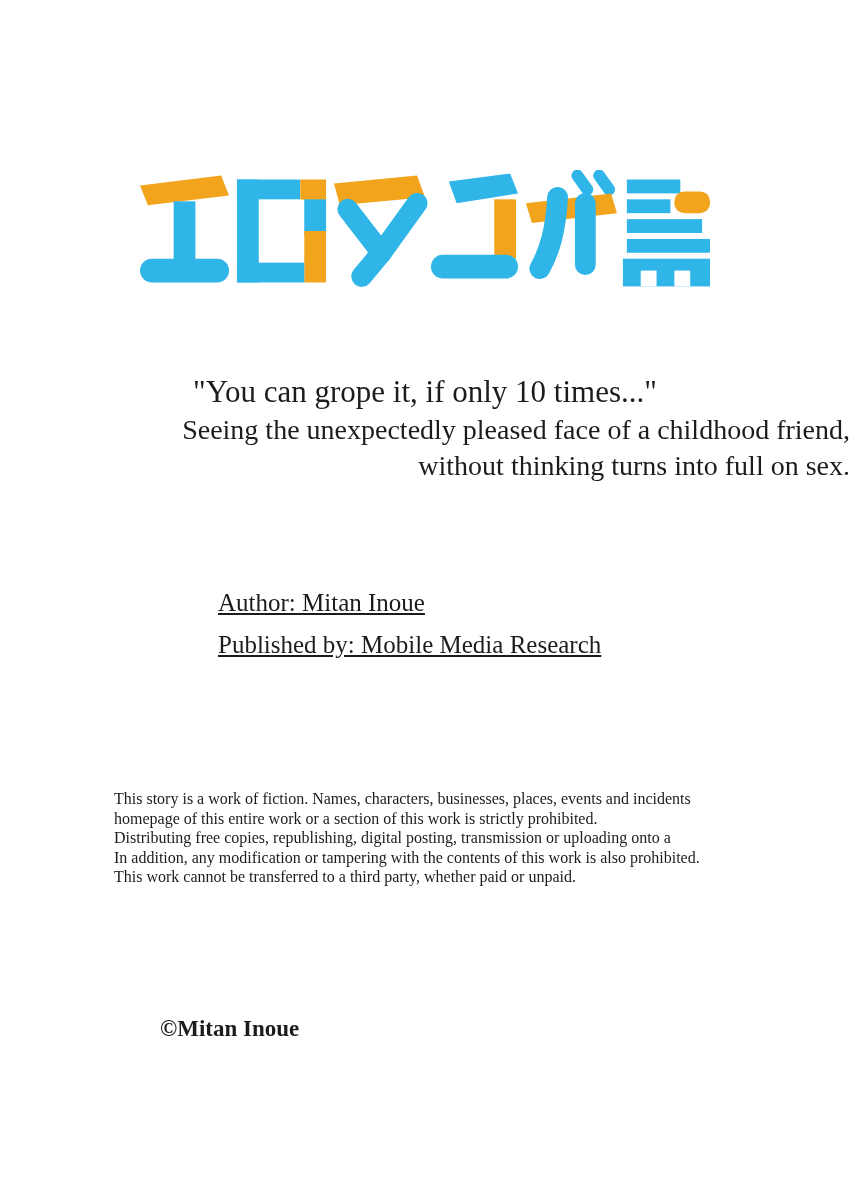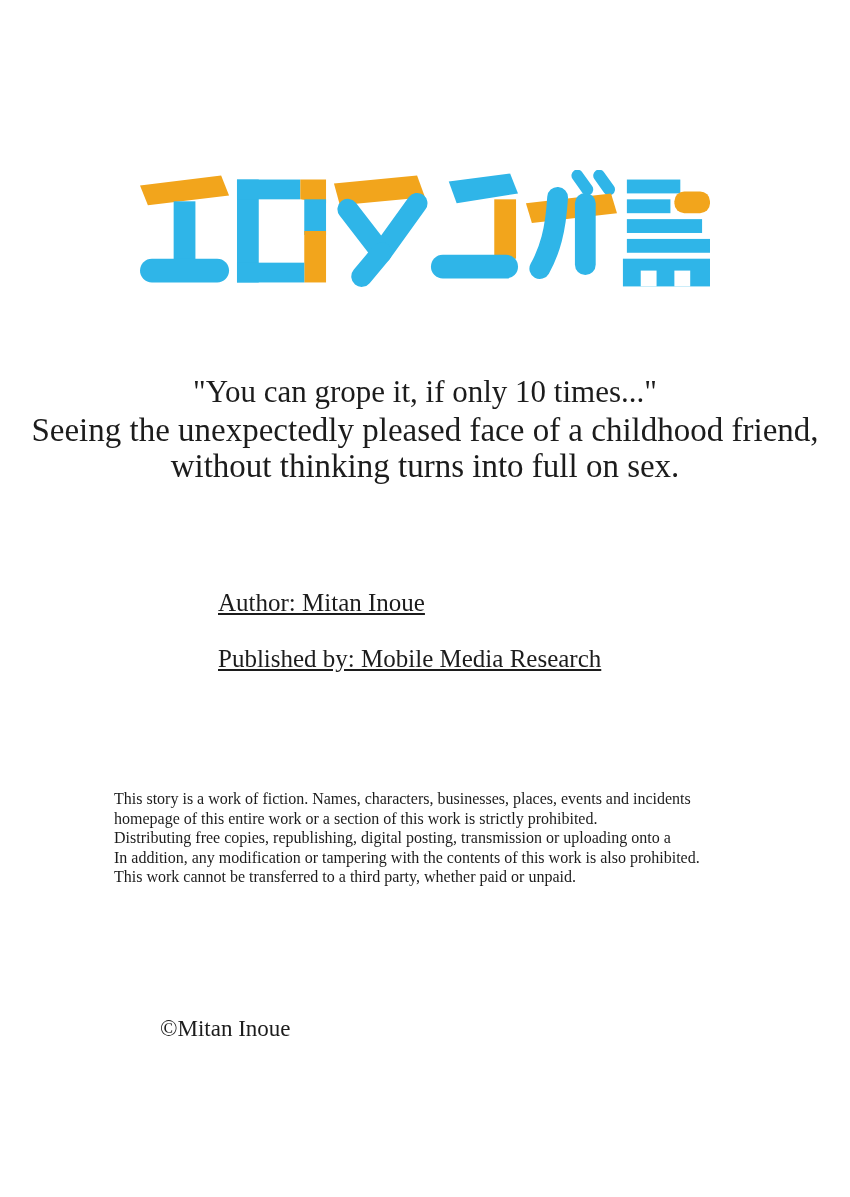--- a/index.html
+++ b/index.html
@@ -14,35 +14,36 @@
   .logo-wrap {
     position: absolute; left: 140px; top: 170px;
     width: 570px; height: 122px;
   }
   .logo-wrap svg { display: block; width: 100%; height: 100%; }
   .title-block {
     position: absolute; left: 0; top: 372px; width: 850px;
     text-align: center;
   }
   .title-line1 { font-size: 31px; line-height: 40px; white-space: nowrap; }
-  .title-line2, .title-line3 { font-size: 33px; line-height: 36px; white-space: nowrap; }
+  .title-line2, .title-line3 { font-size: 28px; line-height: 36px; white-space: nowrap; text-align: right; }
   .credits {
     position: absolute; left: 218px; top: 588px;
     font-size: 25px; line-height: 30px; text-decoration: underline;
   }
-  .credits .publisher-line { margin-top: 26px; }
+  .credits .publisher-line { margin-top: 12px; }
   .disclaimer {
     position: absolute; left: 114px; top: 789px;
     font-size: 16px; line-height: 19.5px;
     width: 650px;
   }
   .disclaimer div { white-space: nowrap; }
   .copyright {
     position: absolute; left: 160px; top: 1016px;
     font-size: 23px;
+    font-weight: bold;
   }
 </style>
 </head>
 <body>
 
 <div class="page">
 
   <div class="logo-wrap" role="img" aria-label="エロマンガ島">
     <svg viewBox="0 0 576 120" xmlns="http://www.w3.org/2000/svg">
 

